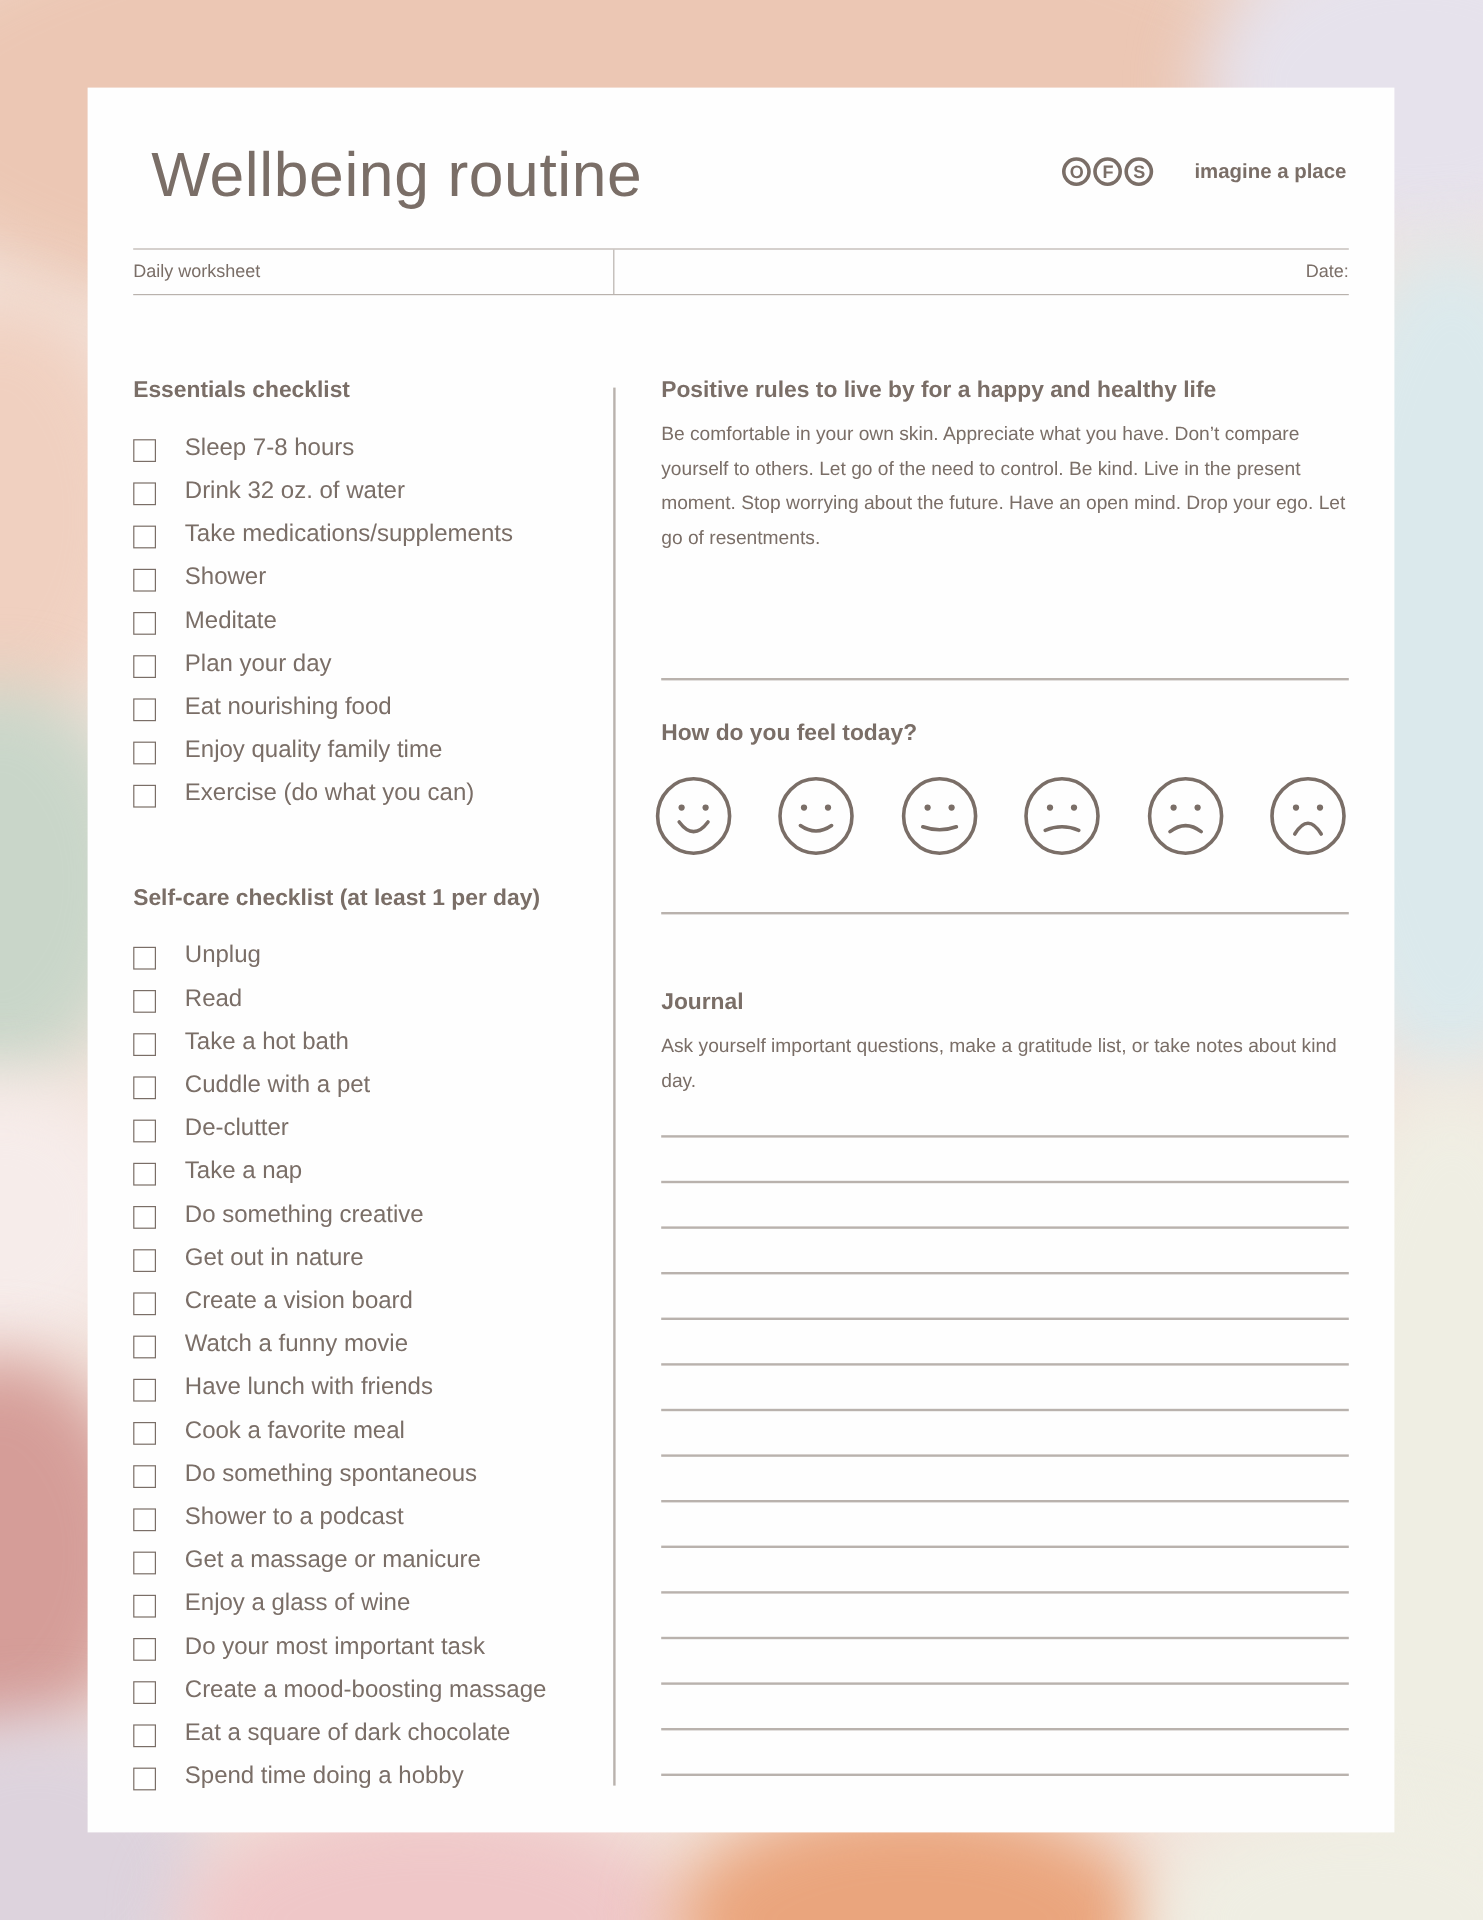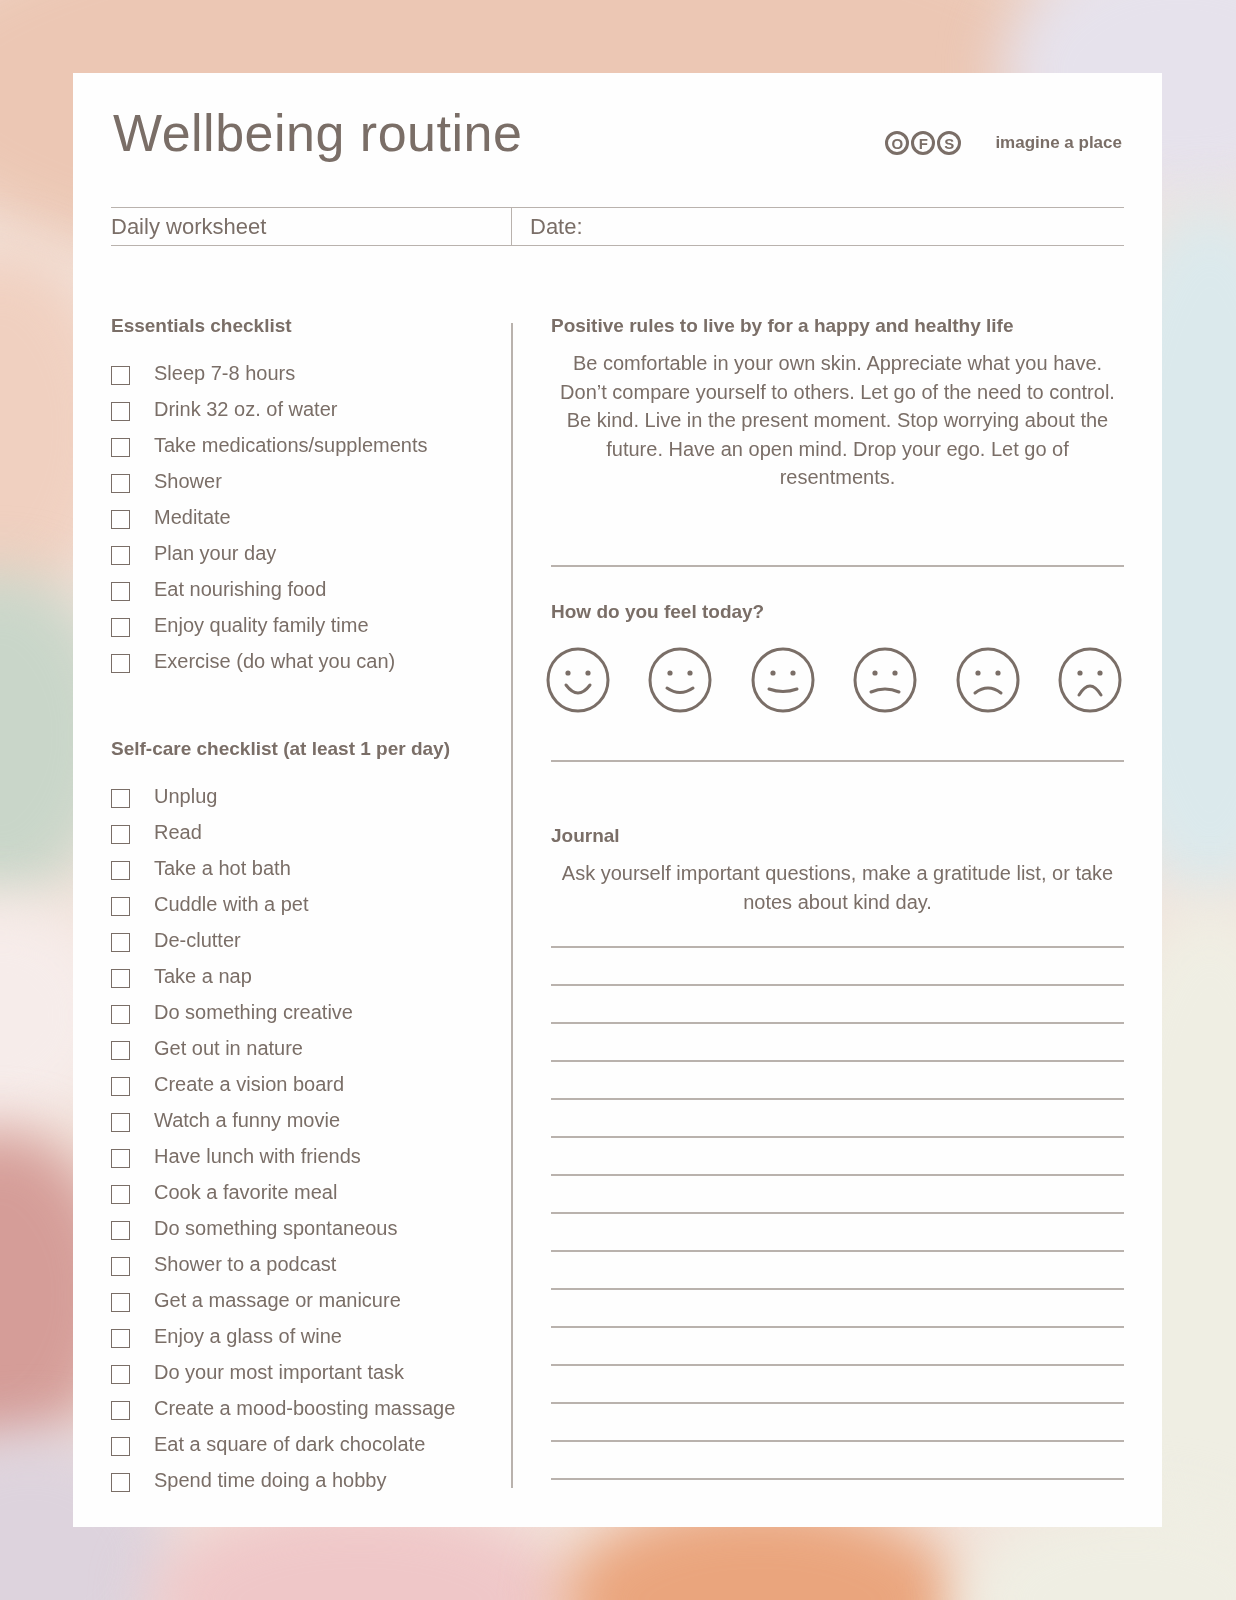--- a/index.html
+++ b/index.html
@@ -10,51 +10,51 @@
     background: #f3e4dc;
   }
   .bg { position: absolute; inset: 0; overflow: hidden; }
   .blob { position: absolute; border-radius: 50%; filter: blur(28px); }
   .page {
     position: absolute; left: 73px; top: 73px; width: 1089px; height: 1454px;
     background: #fefefe;
   }
   .title {
     position: absolute; left: 40px; top: 30px; font-size: 52px; font-weight: 400;
-    color: #7a6e67; letter-spacing: 0.5px; margin: 0;
+    color: #7a6e67; letter-spacing: 0.5px; margin: 13px;
   }
   .logo { position: absolute; right: 40px; top: 58px; display: flex; align-items: center; }
   .logo .circles { display: flex; gap: 2px; margin-right: 34px; }
   .logo .c {
     width: 24px; height: 24px; border: 3px solid #7a6e67; border-radius: 50%;
     display: flex; align-items: center; justify-content: center;
     font-weight: 700; font-size: 15px; color: #7a6e67; box-sizing: border-box;
   }
   .logo .tagline { font-size: 17px; font-weight: 700; color: #7a6e67; }
   .meta-row {
     position: absolute; left: 38px; top: 134px; width: 1013px; height: 37px;
     border-top: 1.5px solid #b9b2ad; border-bottom: 1.5px solid #b9b2ad;
-    display: flex; font-size: 22px;
+    display: flex; font-size: 15px; justify-content: space-between;
   }
   .meta-row .cell { display: flex; align-items: center; }
   .meta-row .left { width: 400px; border-right: 1.5px solid #b9b2ad; }
   .meta-row .right { padding-left: 18px; }
   .divider-v {
     position: absolute; left: 438px; top: 250px; width: 1.5px; height: 1165px; background: #b9b2ad;
   }
   .section-title { font-size: 19px; font-weight: 700; color: #7a6e67; margin: 0; }
   .left-col { position: absolute; left: 38px; width: 380px; }
   .checklist { list-style: none; margin: 0; padding: 0; }
   .checklist li { display: flex; align-items: flex-end; height: 36px; font-size: 20px; }
   .checkbox {
     width: 19px; height: 19px; border: 1.5px solid #7a6e67; box-sizing: border-box;
     margin-right: 24px; flex-shrink: 0; background: #fff;
   }
   .right-col { position: absolute; left: 478px; width: 573px; }
-  .para { font-size: 20px; line-height: 28.5px; margin: 0; text-align: center; }
+  .para { font-size: 16px; line-height: 28.5px; margin: 0; }
   .hline { height: 1.5px; background: #b9b2ad; width: 573px; }
   .faces { display: flex; justify-content: space-between; width: 578px; margin-left: -6px; }
   .face { width: 66px; height: 66px; }
   .journal-lines .jl { height: 1.5px; background: #b9b2ad; margin-bottom: 36.5px; }
 </style>
 </head>
 <body>
 
 <div class="bg">
   <div class="blob" style="left:-120px;top:-120px;width:1250px;height:420px;background:#ebc3ae;opacity:.85;"></div>

